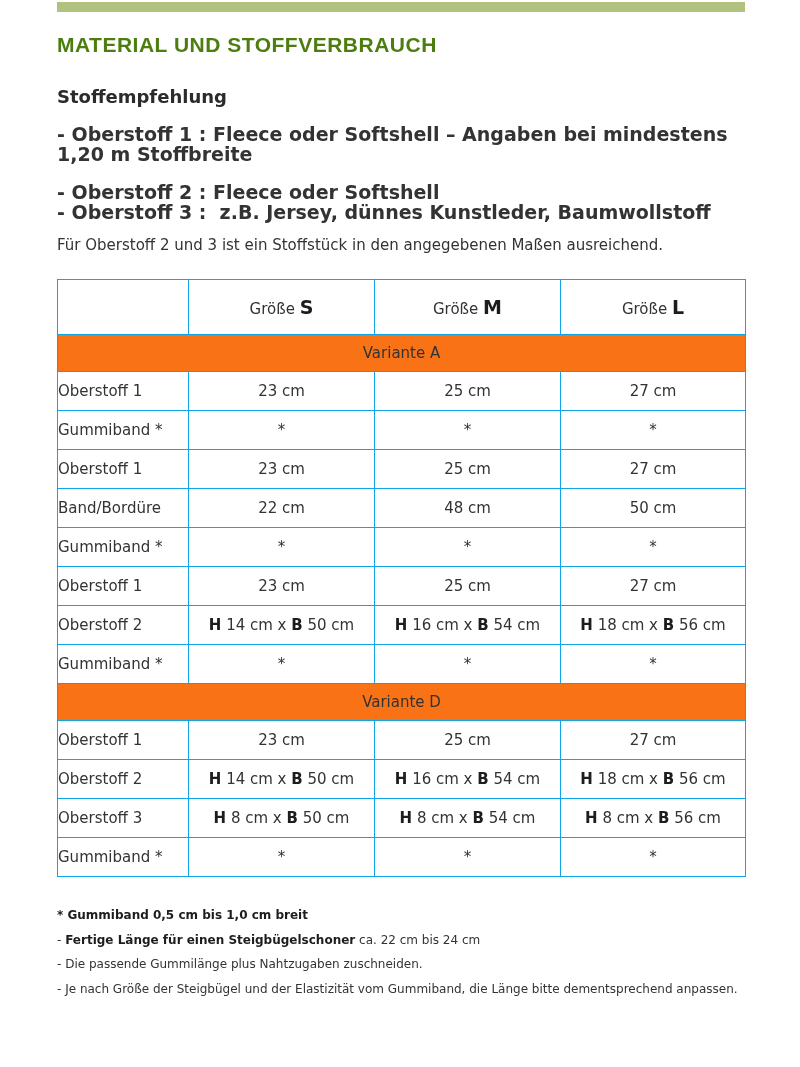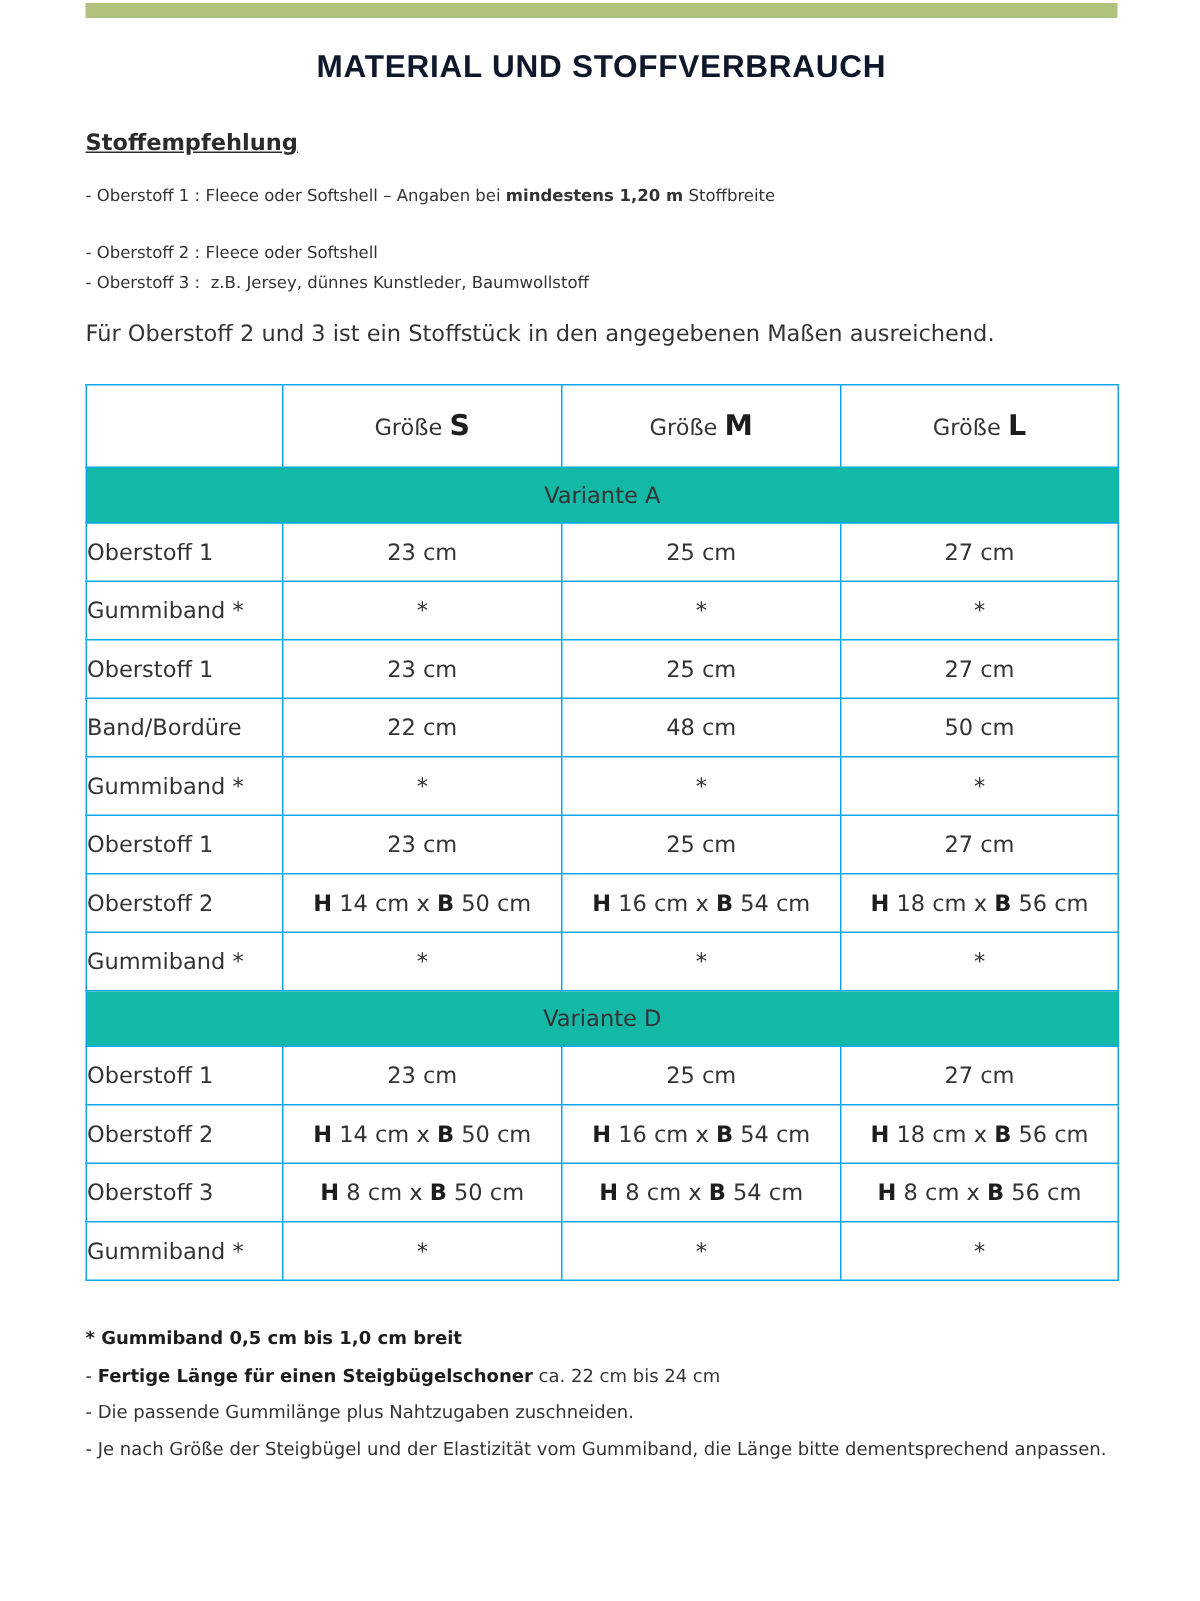--- a/index.html
+++ b/index.html
@@ -19,36 +19,35 @@
   .accent-bar {
     height: 10px;
     width: 100%;
     background: #b1c27f; 
   }
   .page-title {
     font-family: "Liberation Sans", sans-serif;
     font-size: 21px;
     font-weight: 600;
     letter-spacing: 0.5px;
-    color: #0f172a;
+    color: #4d7c0f;
     margin: 21px 0 0 0;
-    text-align: center;
   }
   .subtitle {
-    font-size: 15px;
+    font-size: 18px;
     font-weight: bold;
     color: #2b2b2b;
     margin: 29px 0 0 0;
-    text-decoration: underline;
   }
   .intro-line {
-    font-size: 11px;
+    font-size: 19px;
     line-height: 20px;
     margin: 0;
     white-space: pre-wrap;
+    font-weight: bold;
   }
   .intro-line.first { margin-top: 17px; margin-bottom: 18px; }
   .intro-para {
     font-size: 15px;
     line-height: 20px;
     margin: 13px 0 0 0;
   }
   table.material-table {
     border-collapse: collapse;
     margin-top: 24px;
@@ -59,21 +58,21 @@
     border: 1px solid #0ea5e9;
     font-size: 15px;
     font-weight: normal;
     color: #333333;
     padding: 0;
   }
   .head-cell { height: 54px; text-align: center; }
   .size-cell b { font-size: 19px; font-weight: bold; color: #1d1d1d; }
   .band-cell {
     height: 36px;
-    background: #14b8a6;
+    background: #f97316;
     text-align: center;
     font-weight: bold;
     font-size: 16px;
     color: #1d1d1d;
   }
   .label-cell {
     height: 38px;
     text-align: left;
     padding-left: 5px;
   }

